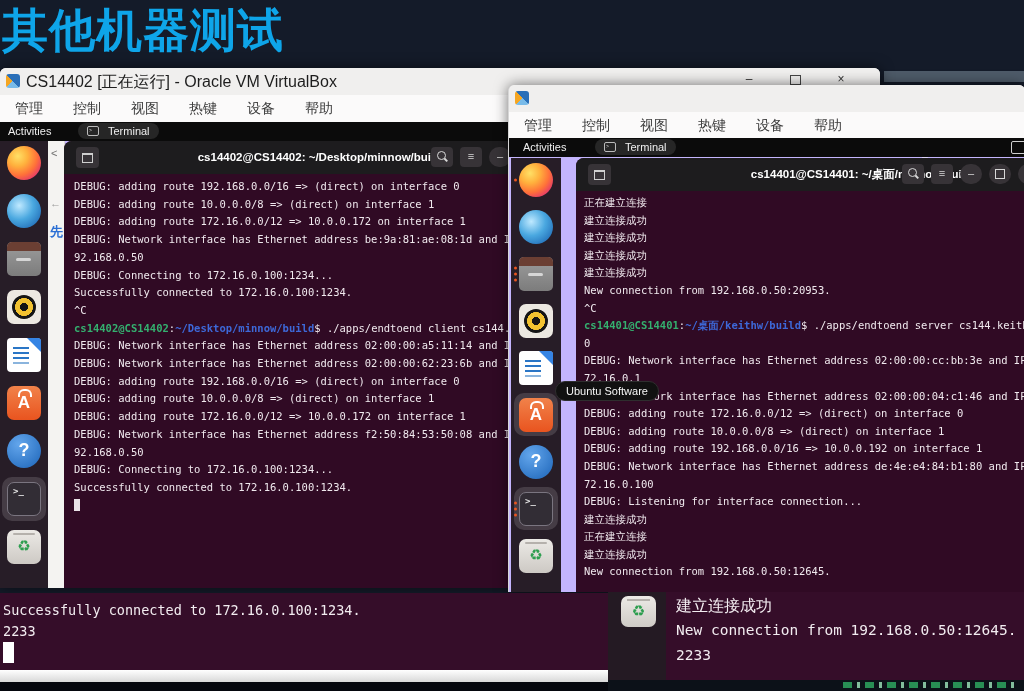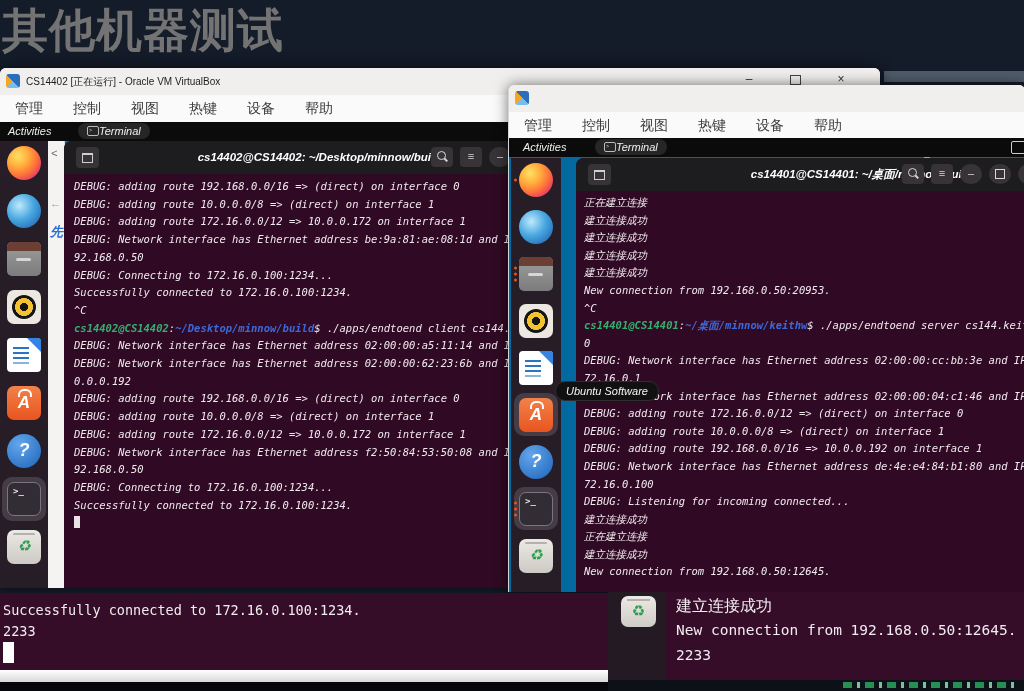--- a/index.html
+++ b/index.html
@@ -1,48 +1,48 @@
 <!DOCTYPE html>
 <html><head>
 <meta charset="utf-8">
 <style>
   html,body{margin:0;padding:0;}
   body{position:relative;width:1024px;height:691px;overflow:hidden;background:#141b29;
        font-family:"Liberation Sans",sans-serif;}
   .abs{position:absolute;}
 
   
-  #page-title{left:2px;top:0px;font-size:46px;font-weight:bold;color:#737373;letter-spacing:1px;}
+  #page-title{left:2px;top:0px;font-size:46px;font-weight:bold;color:#0ea5e9;letter-spacing:1px;}
   #top-right-strip{left:884px;top:71px;width:140px;height:11px;background:#4e5b69;}
 
   
   .vbox-win{background:#f2f1f0;border-radius:6px 6px 0 0;box-shadow:0 0 14px rgba(0,0,0,.55);}
   #window1{left:0;top:68px;width:880px;height:520px;z-index:10;}
   #window2{left:508px;top:85px;width:516px;height:507px;z-index:20;border-left:1px solid #d6d6d6;}
   .titlebar{position:absolute;left:0;right:0;top:0;height:27px;background:#f0efee;border-radius:6px 6px 0 0;}
   .vbox-ico{position:absolute;left:6px;top:6px;width:14px;height:14px;border-radius:3px;
             background:conic-gradient(from 45deg,#2a6fb8 0 25%,#79bbe9 25% 50%,#f5a623 50% 75%,#2a6fb8 75%);}
-  .win-title{position:absolute;left:26px;top:0;line-height:27px;font-size:10px;color:#1d1d1d;white-space:nowrap;}
+  .win-title{position:absolute;left:26px;top:0;line-height:27px;font-size:16px;color:#1d1d1d;white-space:nowrap;}
   .win-controls{position:absolute;top:2px;height:22px;display:flex;gap:18px;}
   #window1 .win-controls{left:735px;}
   .wc{width:28px;height:20px;text-align:center;line-height:18px;font-size:12px;color:#333;}
   .wc-max i{display:inline-block;width:9px;height:8px;border:1px solid #444;margin-top:5px;}
   .menubar{position:absolute;left:0;right:0;height:27px;background:#fbfafa;border-bottom:1px solid #3b82f6;white-space:nowrap;}
   #window1 .menubar{top:27px;}
   #window2 .menubar{top:27px;height:26px;}
   .menu-item{display:inline-block;padding:0 15px;line-height:26px;font-size:14px;color:#3d3d3d;}
 
   
-  .vmscreen{position:absolute;left:0;width:876px;background:#0369a1;overflow:hidden;font-style:italic;}
+  .vmscreen{position:absolute;left:0;width:876px;background:#c4b5fd;overflow:hidden;}
   #window1 .vmscreen{top:54px;height:466px;}
   #window2 .vmscreen{top:53px;height:454px;width:836px;}
   .gtopbar{position:absolute;left:0;right:0;top:0;height:19px;background:#0b0b0b;color:#efefef;font-size:11px;}
   .gactivities{position:absolute;left:8px;top:0;line-height:19px;}
   .gpill{position:absolute;left:78px;top:1px;height:16px;background:#262626;border-radius:9px;
-         padding:0 9px;line-height:16px;color:#efefef;display:flex;align-items:center;gap:0;}
+         padding:0 9px;line-height:16px;color:#efefef;display:flex;align-items:center;gap:9px;}
   .term-mini{display:inline-block;width:9px;height:8px;border:1px solid #bbb;border-radius:2px;
              font-size:5px;line-height:7px;color:#ddd;text-align:left;padding-left:1px;}
   .gclock{position:absolute;top:15px;line-height:19px;white-space:nowrap;}
   #window1 .gclock{left:384px;}
   #window2 .gclock{left:398px;}
   .gcast{position:absolute;left:502px;top:3px;width:13px;height:11px;border:1px solid #cfcfcf;border-radius:2px;}
 
   
   .dock{position:absolute;background:#271d27;}
   #window1 .dock{left:0;top:19px;width:48px;height:447px;}
@@ -215,21 +215,20 @@
           <div class="tl"><span class="seg-t">DEBUG: adding route 10.0.0.0/8 =&gt; (direct) on interface 1</span></div>
           <div class="tl"><span class="seg-t">DEBUG: adding route 172.16.0.0/12 =&gt; 10.0.0.172 on interface 1</span></div>
           <div class="tl"><span class="seg-t">DEBUG: Network interface has Ethernet address be:9a:81:ae:08:1d and IP 1</span></div>
           <div class="tl"><span class="seg-t">92.168.0.50</span></div>
           <div class="tl"><span class="seg-t">DEBUG: Connecting to 172.16.0.100:1234...</span></div>
           <div class="tl"><span class="seg-t">Successfully connected to 172.16.0.100:1234.</span></div>
           <div class="tl"><span class="seg-t">^C</span></div>
           <div class="tl"><span class="seg-u">cs14402@CS14402</span><span class="seg-t">:</span><span class="seg-p">~/Desktop/minnow/build</span><span class="seg-t">$ ./apps/endtoend client cs144.ke</span></div>
           <div class="tl"><span class="seg-t">DEBUG: Network interface has Ethernet address 02:00:00:a5:11:14 and IP 1</span></div>
           <div class="tl"><span class="seg-t">DEBUG: Network interface has Ethernet address 02:00:00:62:23:6b and IP 1</span></div>
-          <div class="tl"><span class="seg-t">0.0.0.192</span></div>
           <div class="tl"><span class="seg-t">DEBUG: adding route 192.168.0.0/16 =&gt; (direct) on interface 0</span></div>
           <div class="tl"><span class="seg-t">DEBUG: adding route 10.0.0.0/8 =&gt; (direct) on interface 1</span></div>
           <div class="tl"><span class="seg-t">DEBUG: adding route 172.16.0.0/12 =&gt; 10.0.0.172 on interface 1</span></div>
           <div class="tl"><span class="seg-t">DEBUG: Network interface has Ethernet address f2:50:84:53:50:08 and IP 1</span></div>
           <div class="tl"><span class="seg-t">92.168.0.50</span></div>
           <div class="tl"><span class="seg-t">DEBUG: Connecting to 172.16.0.100:1234...</span></div>
           <div class="tl"><span class="seg-t">Successfully connected to 172.16.0.100:1234.</span></div>
           <div class="tl"><span class="seg-cur"></span></div>
         </div>
     </div>
@@ -309,32 +308,32 @@
         </span>
       </div>
       <div class="term-body">
           <div class="tl"><span class="seg-t">正在建立连接</span></div>
           <div class="tl"><span class="seg-t">建立连接成功</span></div>
           <div class="tl"><span class="seg-t">建立连接成功</span></div>
           <div class="tl"><span class="seg-t">建立连接成功</span></div>
           <div class="tl"><span class="seg-t">建立连接成功</span></div>
           <div class="tl"><span class="seg-t">New connection from 192.168.0.50:20953.</span></div>
           <div class="tl"><span class="seg-t">^C</span></div>
-          <div class="tl"><span class="seg-u">cs14401@CS14401</span><span class="seg-t">:</span><span class="seg-p">~/桌面/minnow/keithw</span><span class="seg-t">$ ./apps/endtoend server cs144.keithw.or</span></div>
+          <div class="tl"><span class="seg-u">cs14401@CS14401</span><span class="seg-t">:</span><span class="seg-p">~/桌面/keithw/build</span><span class="seg-t">$ ./apps/endtoend server cs144.keithw.or</span></div>
           <div class="tl"><span class="seg-t">0</span></div>
           <div class="tl"><span class="seg-t">DEBUG: Network interface has Ethernet address 02:00:00:cc:bb:3e and IP addre</span></div>
           <div class="tl"><span class="seg-t">72.16.0.1</span></div>
           <div class="tl"><span class="seg-t">DEBUG: Network interface has Ethernet address 02:00:00:04:c1:46 and IP addre</span></div>
           <div class="tl"><span class="seg-t"></span></div>
           <div class="tl"><span class="seg-t">DEBUG: adding route 172.16.0.0/12 =&gt; (direct) on interface 0</span></div>
           <div class="tl"><span class="seg-t">DEBUG: adding route 10.0.0.0/8 =&gt; (direct) on interface 1</span></div>
           <div class="tl"><span class="seg-t">DEBUG: adding route 192.168.0.0/16 =&gt; 10.0.0.192 on interface 1</span></div>
           <div class="tl"><span class="seg-t">DEBUG: Network interface has Ethernet address de:4e:e4:84:b1:80 and IP addre</span></div>
           <div class="tl"><span class="seg-t">72.16.0.100</span></div>
-          <div class="tl"><span class="seg-t">DEBUG: Listening for incoming connected...</span></div>
+          <div class="tl"><span class="seg-t">DEBUG: Listening for interface connection...</span></div>
           <div class="tl"><span class="seg-t">建立连接成功</span></div>
           <div class="tl"><span class="seg-t">正在建立连接</span></div>
           <div class="tl"><span class="seg-t">建立连接成功</span></div>
           <div class="tl"><span class="seg-t">New connection from 192.168.0.50:12645.</span></div>
         </div>
     </div>
   </div>
 </div>
 
 <div class="abs" id="crop-left">

